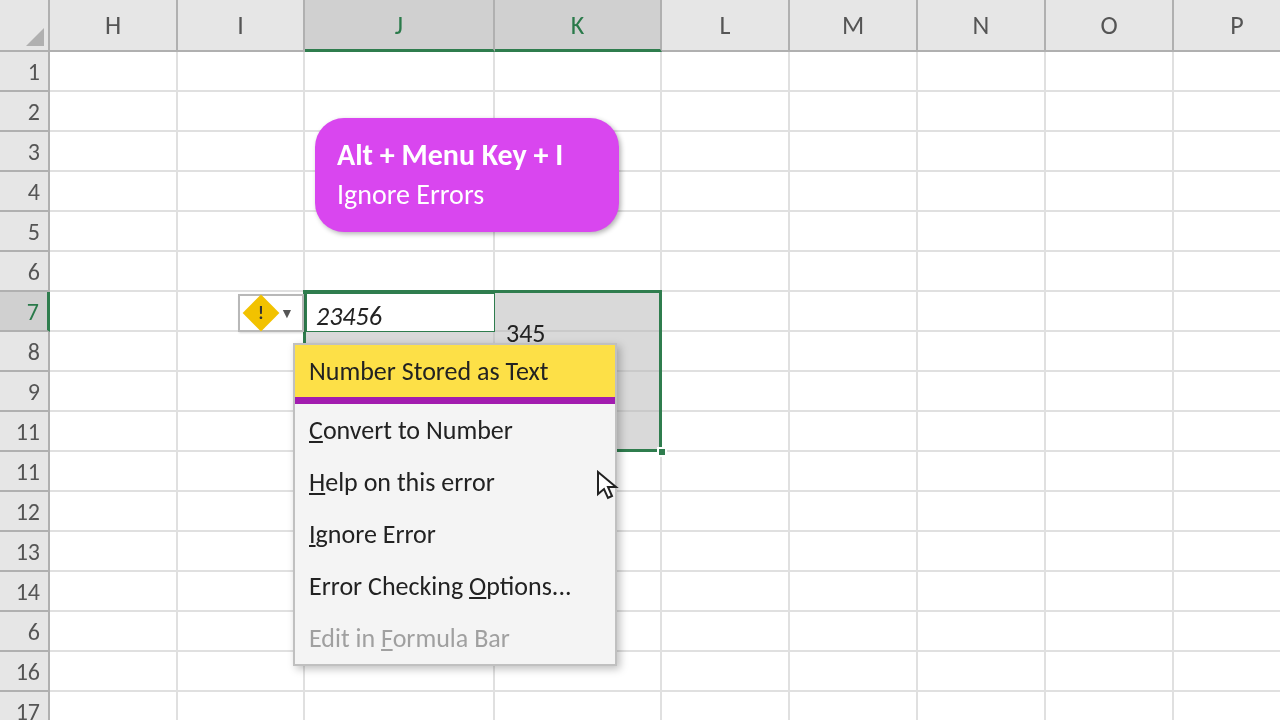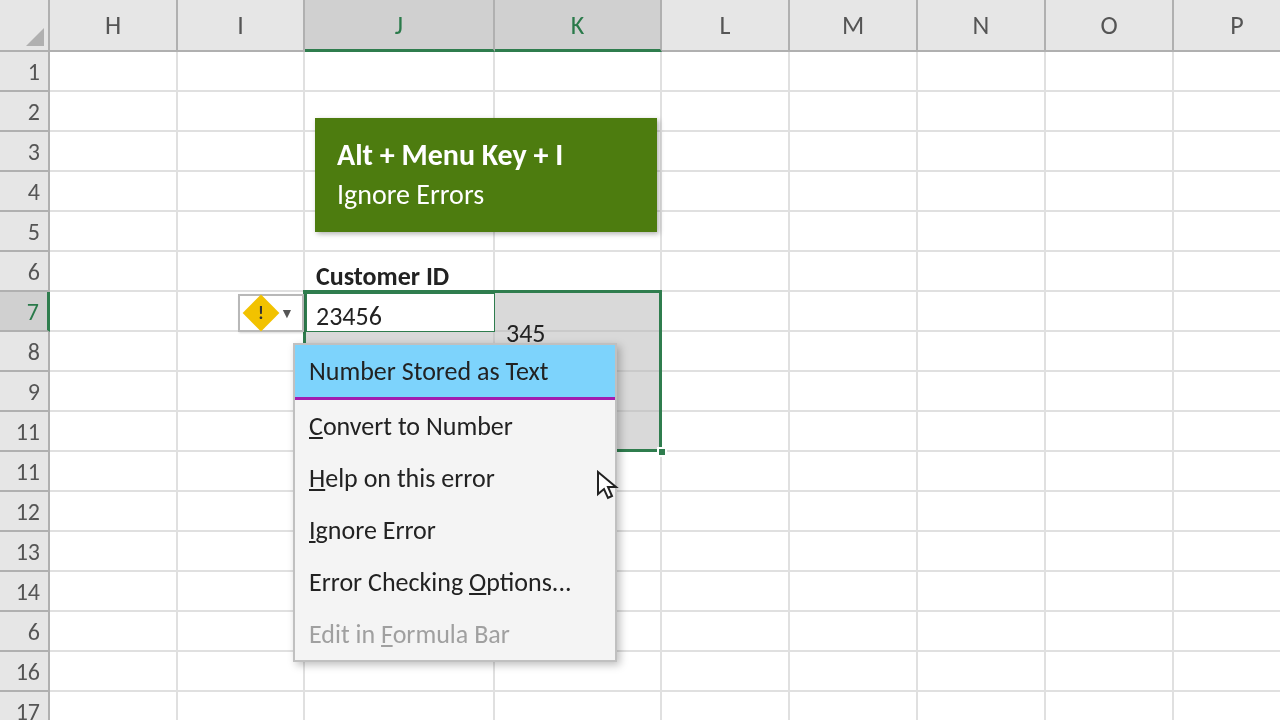--- a/index.html
+++ b/index.html
@@ -28,21 +28,21 @@
   .c-I { width: 127px; }
   .c-J { width: 190px; }
   .c-K { width: 167px; }
   .c-L { width: 128px; }
   .c-M { width: 128px; }
   .c-N { width: 128px; }
   .c-O { width: 128px; }
   .c-P { width: 128px; }
   
   
-  .tip { position: absolute; left: 315px; top: 118px; width: 342px; background: #4d7c0f; color: #fff; padding: 18px 22px 20px 22px; box-shadow: 2px 2px 5px rgba(0,0,0,0.3); }
+  .tip { position: absolute; left: 315px; top: 118px; width: 304px; background: #d946ef; color: #fff; padding: 18px 22px 20px 22px; box-shadow: 2px 2px 5px rgba(0,0,0,0.3); border-radius: 29px; }
   .tip-line1 { font-size: 30px; font-weight: 600; }
   .tip-line2 { font-size: 28px; font-weight: 300; margin-top: 4px; }
   
   
   .celltext { position: absolute; font-size: 26px; color: #222; display: flex; align-items: center; padding: 0 6px; }
   .bold { font-weight: 700; }
   
   
   .selection { position: absolute; border: 3px solid #2f7d4e; background: rgba(180,180,180,0.5); pointer-events: none; }
   .active-cell { position: absolute; background: #fff; border: 1px solid #2f7d4e; }
@@ -50,21 +50,21 @@
   
   
   .error-tag { position: absolute; background: #fff; border: 2px solid #b8b8b8; display: flex; align-items: center; justify-content: center; gap: 6px; box-shadow: 1px 1px 2px rgba(0,0,0,0.15); }
   .warn-diamond { width: 26px; height: 26px; background: #f2c200; transform: rotate(45deg); display: flex; align-items: center; justify-content: center; }
   .warn-diamond span { transform: rotate(-45deg); font-weight: 900; font-size: 18px; color: #333; }
   .chev { font-size: 14px; color: #555; }
   
   
   .menu { position: absolute; left: 293px; top: 343px; width: 324px; background: #f4f4f4; border: 2px solid #c0c0c0; box-shadow: 3px 3px 8px rgba(0,0,0,0.25); }
   .menu-item { padding: 10px 14px; font-size: 26px; color: #222; }
-  .menu-item.title { font-weight: 400; background: #7dd3fc; border-bottom: 3px solid #a21caf; }
+  .menu-item.title { font-weight: 400; background: #fde047; border-bottom: 7px solid #a21caf; }
   .menu-item.disabled { color: #a0a0a0; }
   .underline { text-decoration: underline; }
   
   
   .cursor { position: absolute; left: 596px; top: 470px; pointer-events: none; }
 </style>
 </head>
 <body>
 
 <div class="sheet">
@@ -291,22 +291,21 @@
         <div class="cell c-N"></div>
         <div class="cell c-O"></div>
         <div class="cell c-P"></div>
       </div>
     </div>
 
   <div class="selection" style="left:303px; top:290px; width:359px; height:162px;"></div>
   <div class="active-cell" style="left:306px; top:293px; width:189px; height:39px;"></div>
   <div class="fill-handle" style="left:657px; top:447px;"></div>
 
-  <div class="celltext bold" style="left:310px; top:258px; width:184px; height:36px;">Customer ID</div>
-  <div class="celltext" style="left:310px; top:298px; width:184px; height:36px;">23456</div>
+  <div class="celltext" style="left:310px; top:298px; width:184px; height:36px;font-style:italic;">23456</div>
   <div class="celltext" style="left:500px; top:298px; width:160px; height:36px;margin-top:17px;">345</div>
 
   <div class="tip">
     <div class="tip-line1">Alt + Menu Key + I</div>
     <div class="tip-line2">Ignore Errors</div>
   </div>
 
   <div class="error-tag" style="left:238px; top:294px; width:66px; height:38px;">
     <div class="warn-diamond">
         <span>!</span>

